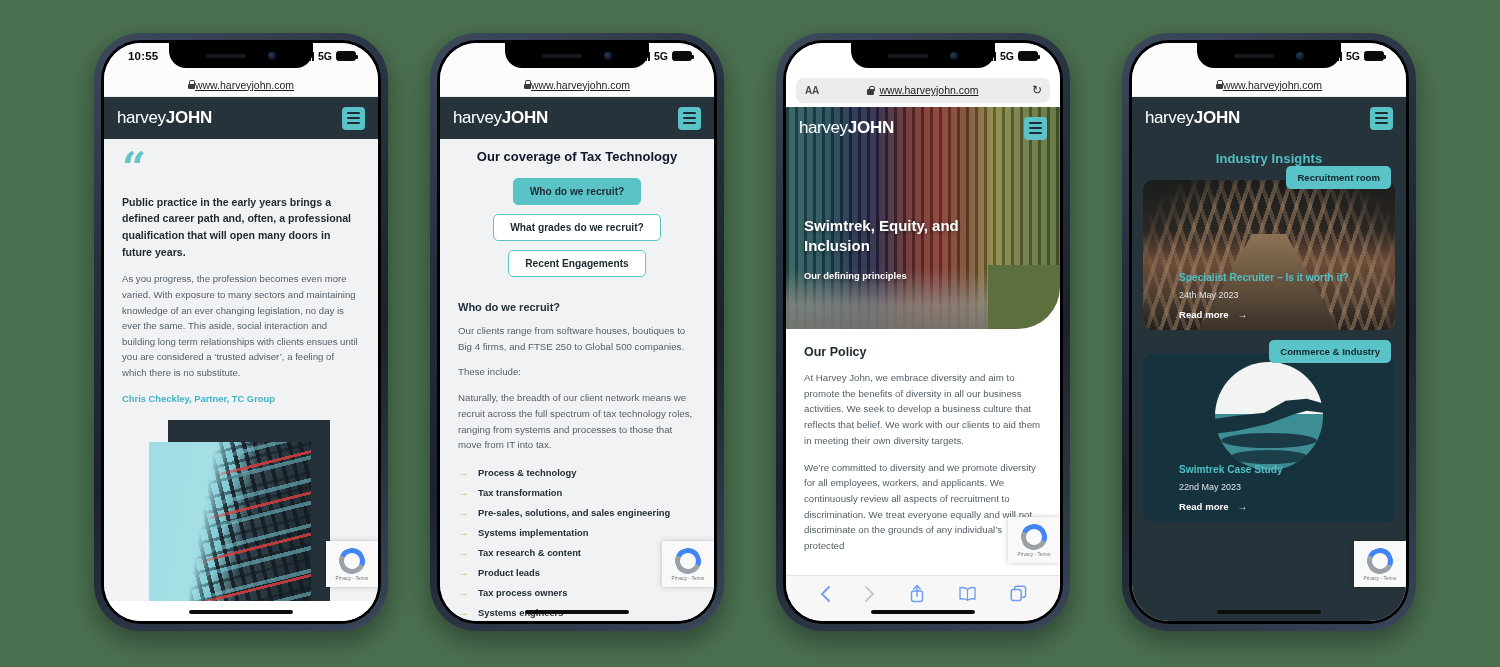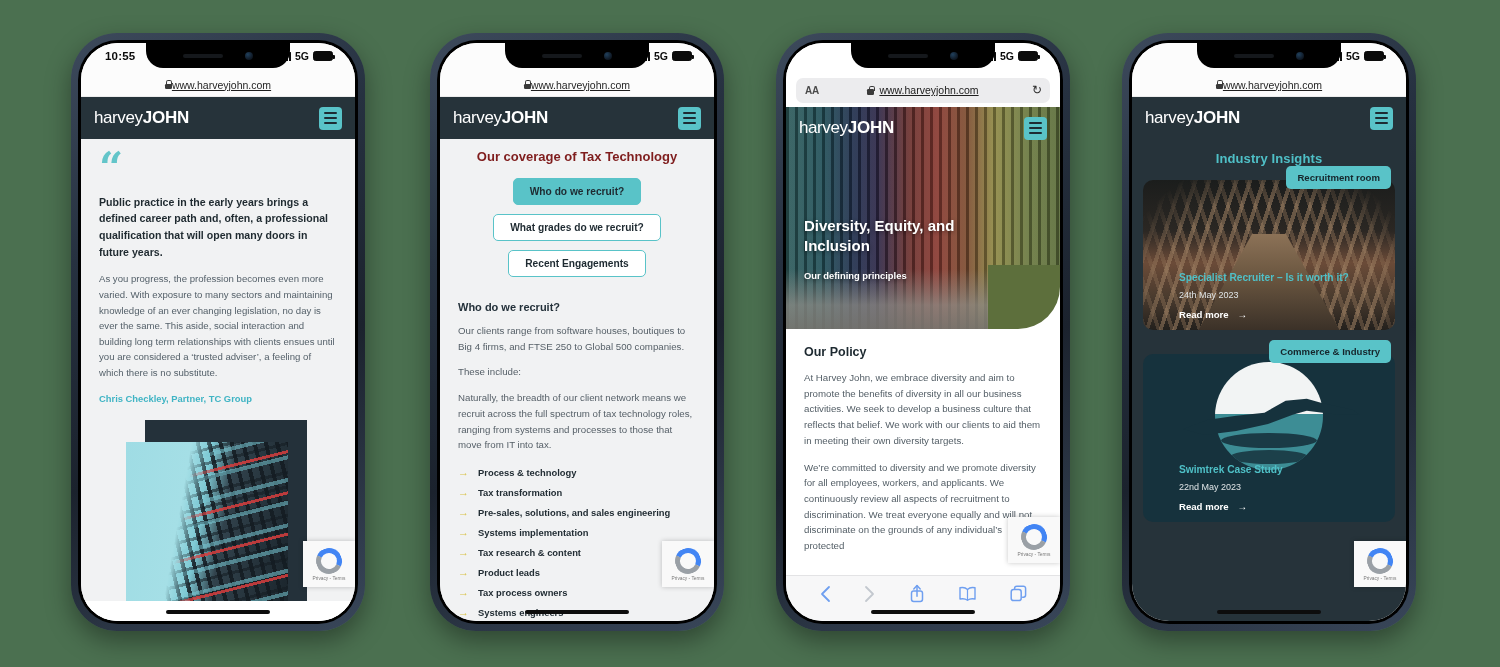--- a/index.html
+++ b/index.html
@@ -159,21 +159,21 @@
   .photo-img:after {
     content:''; position:absolute; inset:0;
     background:
       repeating-linear-gradient(-14deg, rgba(214,62,62,.85) 0 3px, rgba(255,255,255,0) 3px 40px),
       repeating-linear-gradient(-14deg, rgba(120,200,212,.55) 0 4px, rgba(255,255,255,0) 4px 22px);
     -webkit-mask-image: linear-gradient(100deg, transparent 0 36%, #000 50%, #000 100%);
     mask-image: linear-gradient(100deg, transparent 0 36%, #000 50%, #000 100%);
   }
 
   
-  .h-center { font-size: 13px; font-weight: 800; color: #7f1d1d; text-align:center; padding: 10px 14px 0; }
+  .h-center { font-size: 13px; font-weight: 800; color: #0f172a; text-align:center; padding: 10px 14px 0; }
   .btnstack { display:flex; flex-direction:column; align-items:center; gap:9px; padding: 14px 0 0; }
   .pbtn {
     font-size: 10.2px; font-weight: 700; color: #1e2a31;
     border-radius: 5px; padding: 7px 16px; border: 1.6px solid #59c3c8; background:#fff;
   }
   .pbtn.filled { background: #59c3c8; border-color:#59c3c8; }
   .sec-h { font-size: 11px; font-weight: 800; color: #24313a; padding: 24px 18px 0; }
   .sec-p { font-size: 9.7px; color: #555f67; line-height:1.62; padding: 10px 18px 0; }
   .bullets { padding: 9px 18px 0; }
   .bullet { display:flex; align-items:center; gap:9px; padding: 4.5px 0; }
@@ -294,21 +294,21 @@
   }
   .white-foot {
     position:absolute; left:0; right:0; bottom:0; height:20px; background:#fff; z-index:8;
   }
 </style>
 </head>
 <body>
 
 <div class="stage">
 
-  <div class="phone" style="left:71px; top:33px;">
+  <div class="phone" style="left:94px; top:33px;">
     <div class="phone-inner">
       <div class="screen">
 
         <div class="statusbar">
           <div class="clock">10:55</div>
           <div class="status-right">
             <div class="sig">
                 <i></i>
                 <i></i>
                 <i></i>
@@ -497,21 +497,21 @@
             <div class="logo">
               <span class="lt">harvey</span><span class="bd">JOHN</span>
             </div>
             <div class="burger">
                 <i></i>
                 <i></i>
                 <i></i>
               </div>
           </div>
           <div class="hero-txt">
-            <div class="hero-h">Diversity, Equity, and Inclusion</div>
+            <div class="hero-h">Swimtrek, Equity, and Inclusion</div>
             <div class="hero-sub">Our defining principles</div>
           </div>
           <div class="hero-curve"></div>
         </div>
 
         <div class="page white" style="height:auto;">
           <div class="policy-h">Our Policy</div>
           <div class="policy-p">At Harvey John, we embrace diversity and aim to promote the benefits of diversity in all our business activities. We seek to develop a business culture that reflects that belief. We work with our clients to aid them in meeting their own diversity targets.</div>
           <div class="policy-p">We’re committed to diversity and we promote diversity for all employees, workers, and applicants. We continuously review all aspects of recruitment to discrimination. We treat everyone equally and will not discriminate on the grounds of any individual’s protected</div>
         </div>

